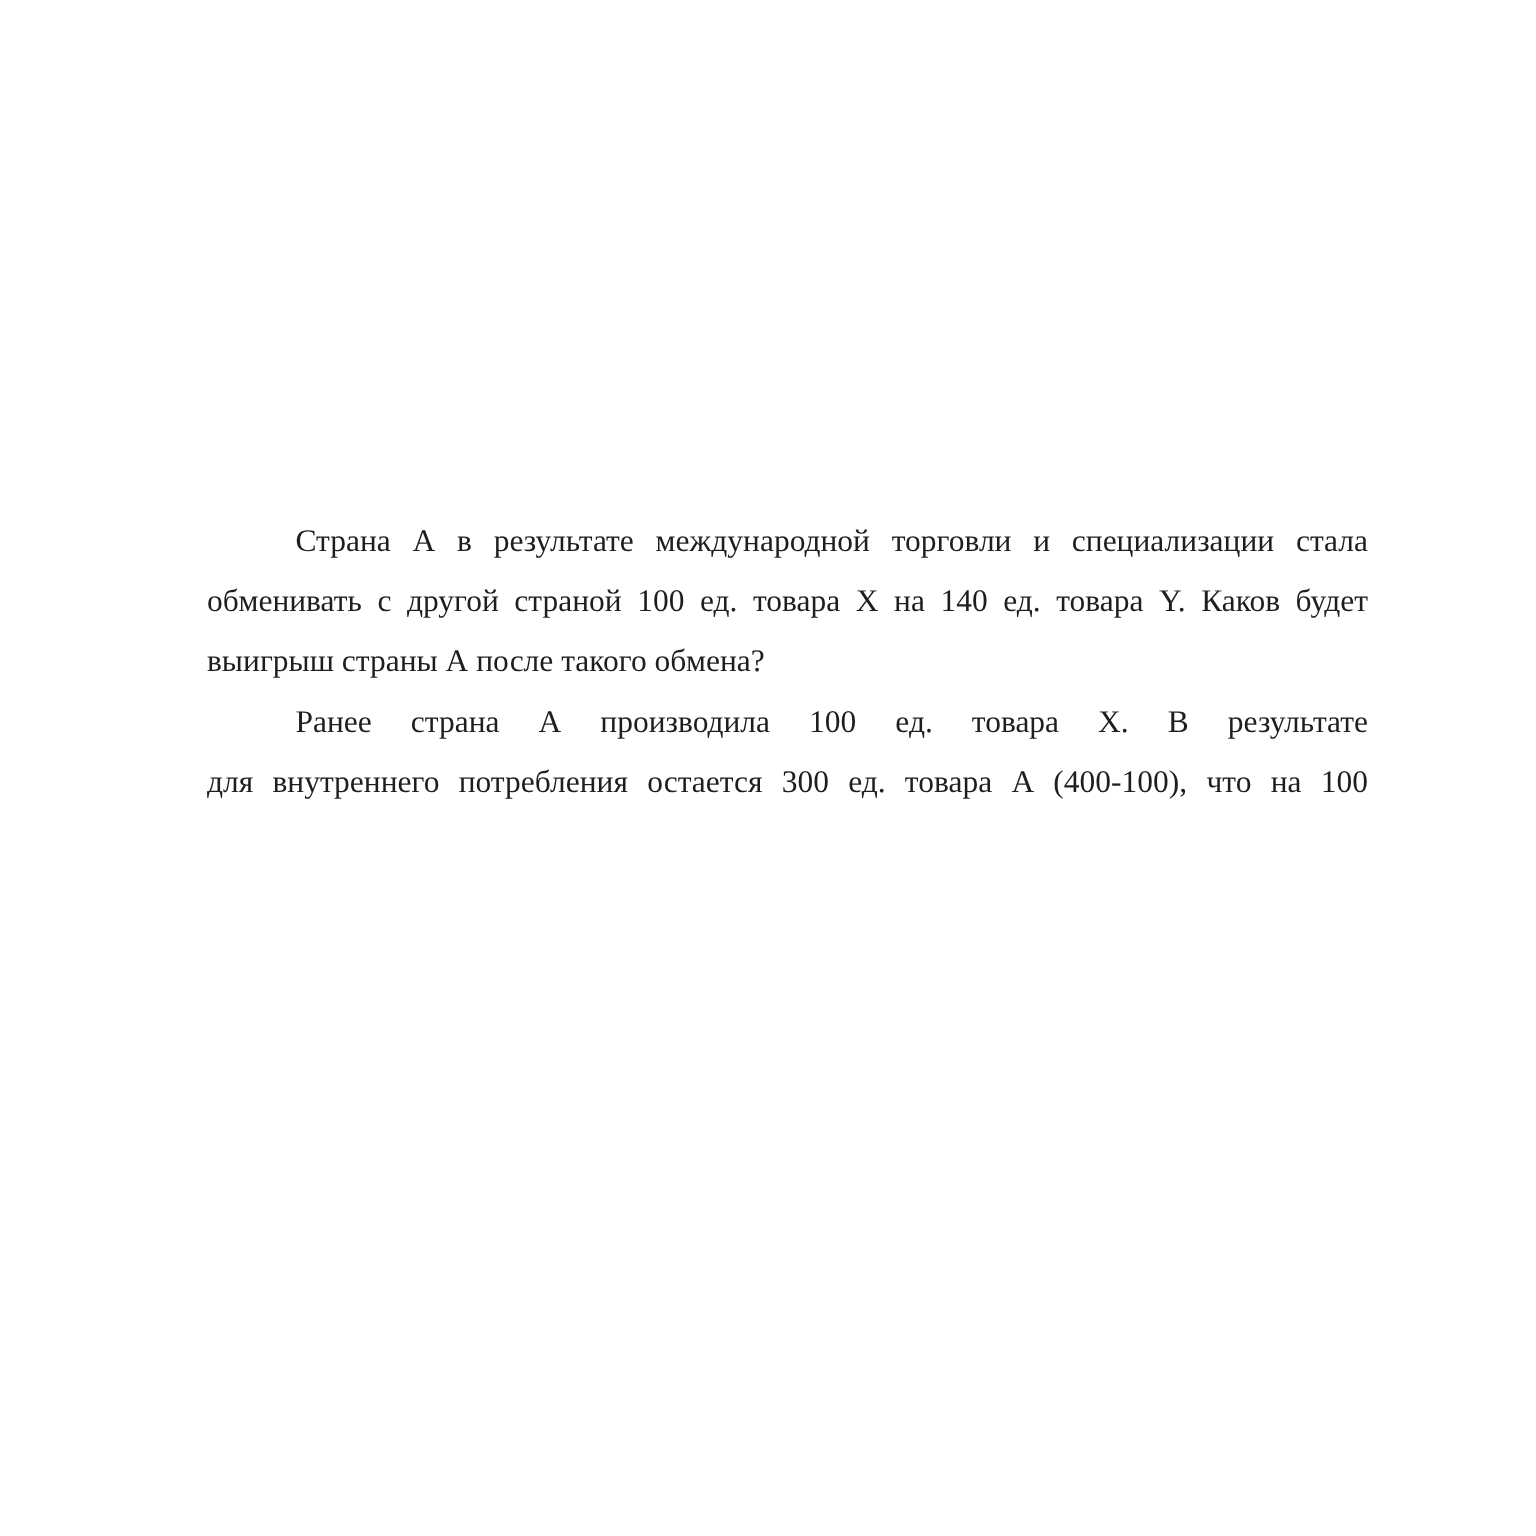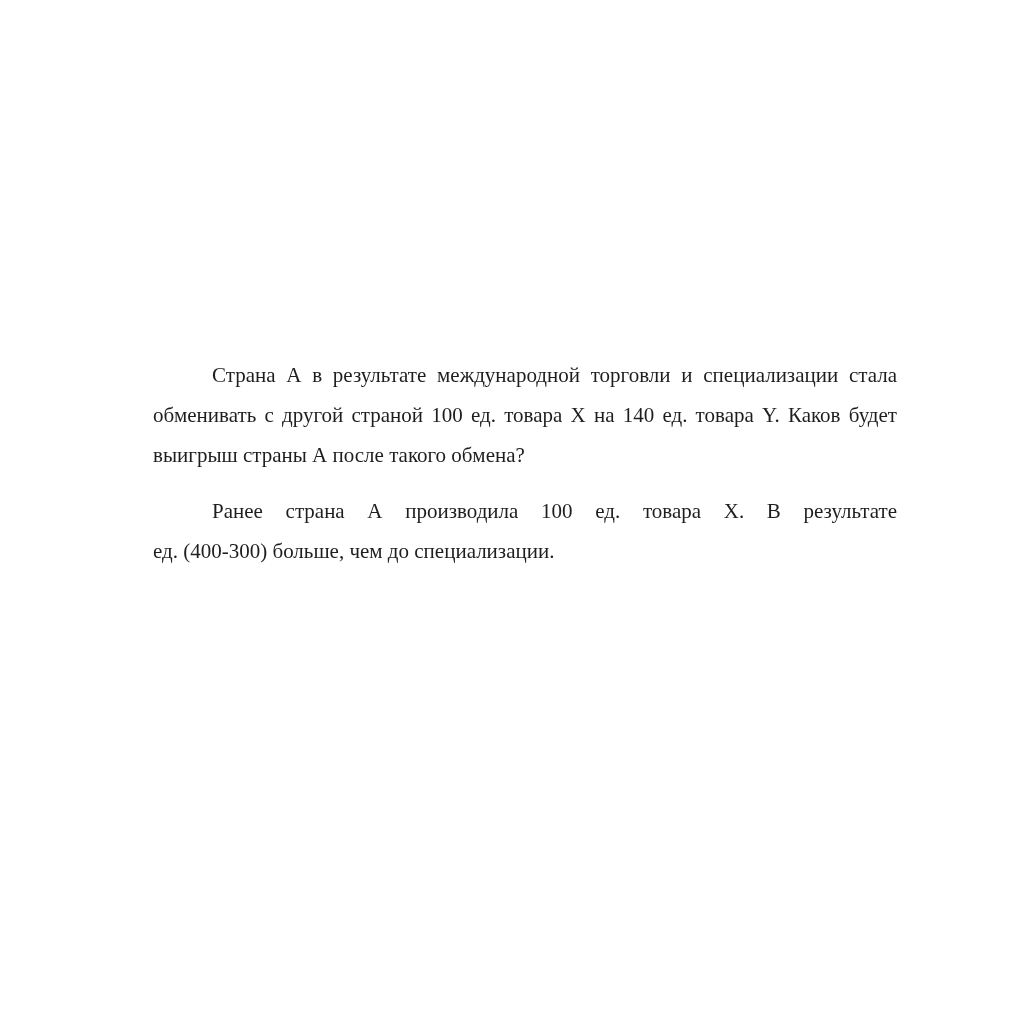--- a/index.html
+++ b/index.html
@@ -20,21 +20,21 @@
     position: absolute;
     left: 137px;
     top: 339px;
     width: 776px;
     font-family: "Liberation Serif", "DejaVu Serif", serif;
     font-size: 21px;
     line-height: 40px;
     color: #1e1e1e;
   }
   .para {
-    margin: 16px;
+    margin: 1px;
     padding: 0;
   }
   .line {
     display: block;
     text-align: justify;
     text-align-last: justify;
     white-space: normal;
   }
   .line.first {
     padding-left: 59px;
@@ -51,17 +51,17 @@
   <div class="text-block">
 
     <p class="para">
       <span class="line first">Страна А в результате международной торговли и специализации стала</span>
       <span class="line">обменивать с другой страной 100 ед. товара X на 140 ед. товара Y. Каков будет</span>
       <span class="line last">выигрыш страны А после такого обмена?</span>
     </p>
 
     <p class="para">
       <span class="line first">Ранее страна А производила 100 ед. товара X. В результате</span>
-      <span class="line last">ед. (400-300) больше, чем до специализации.</span>
+      <span class="line">для внутреннего потребления остается 300 ед. товара А (400-100), что на 100</span>
     </p>
 
   </div>
 </div>
 
 </body></html>

